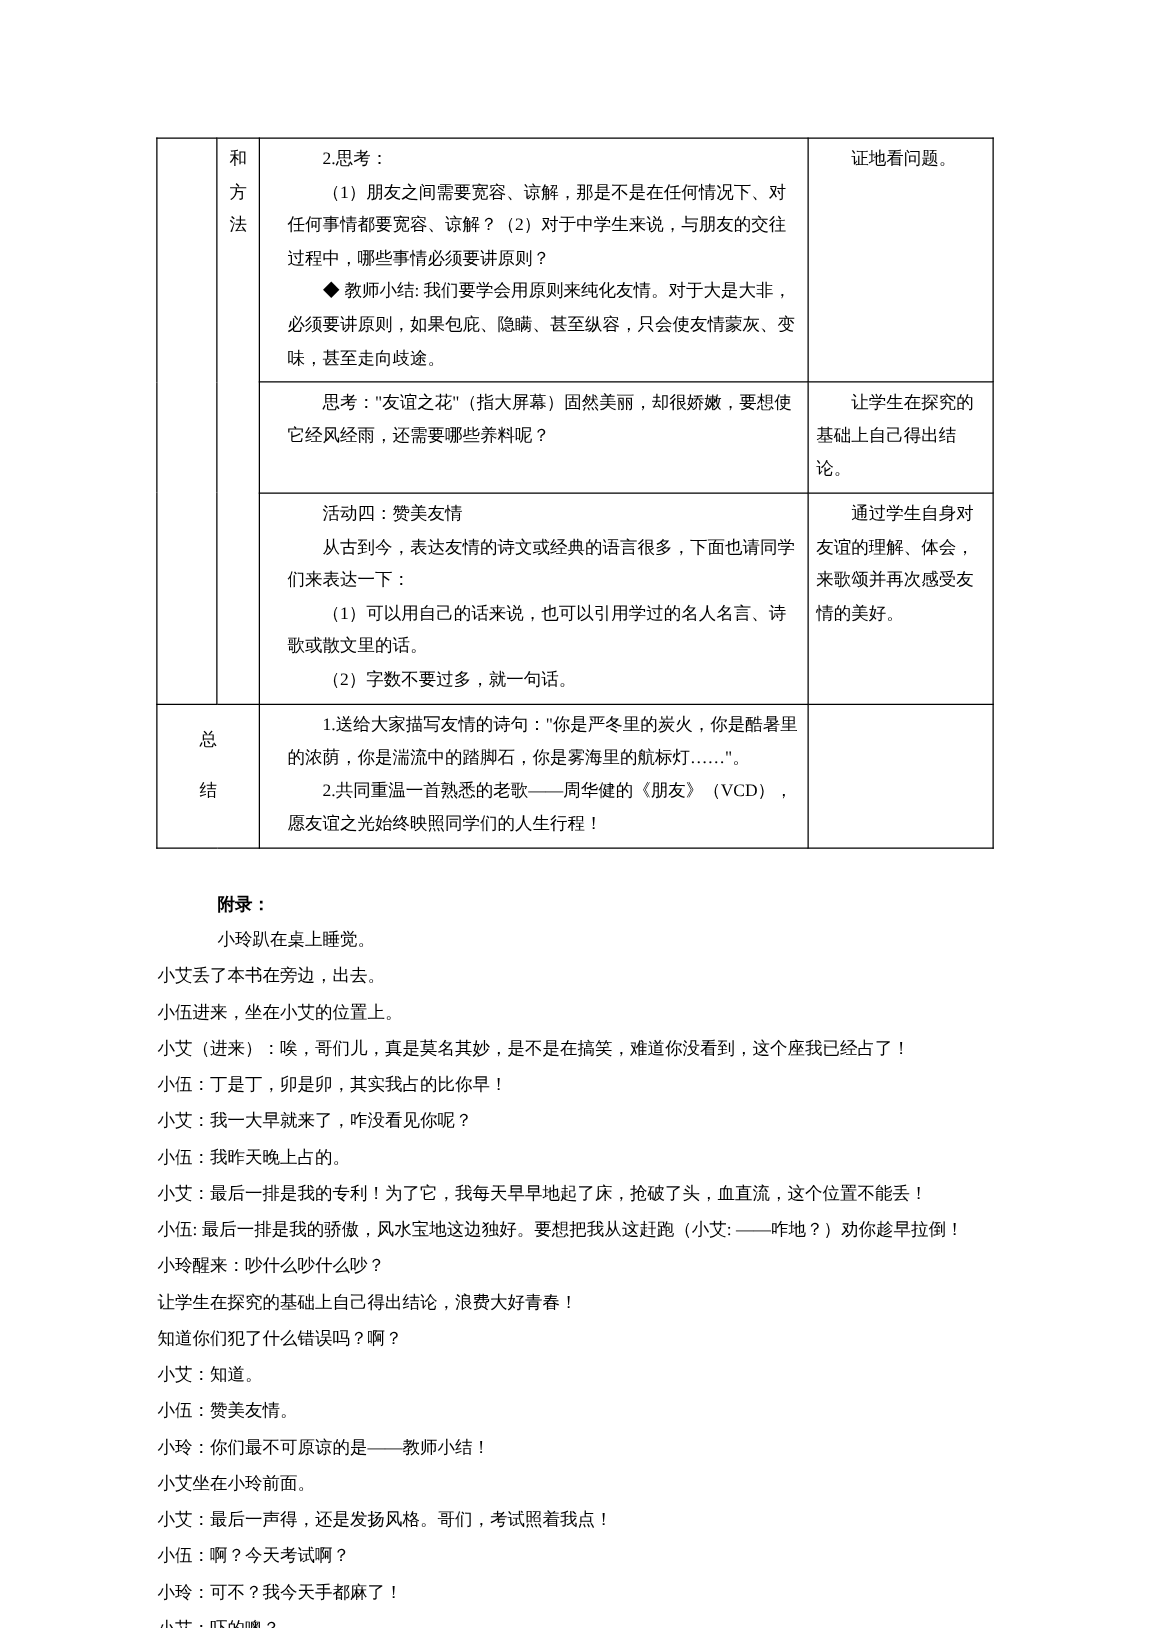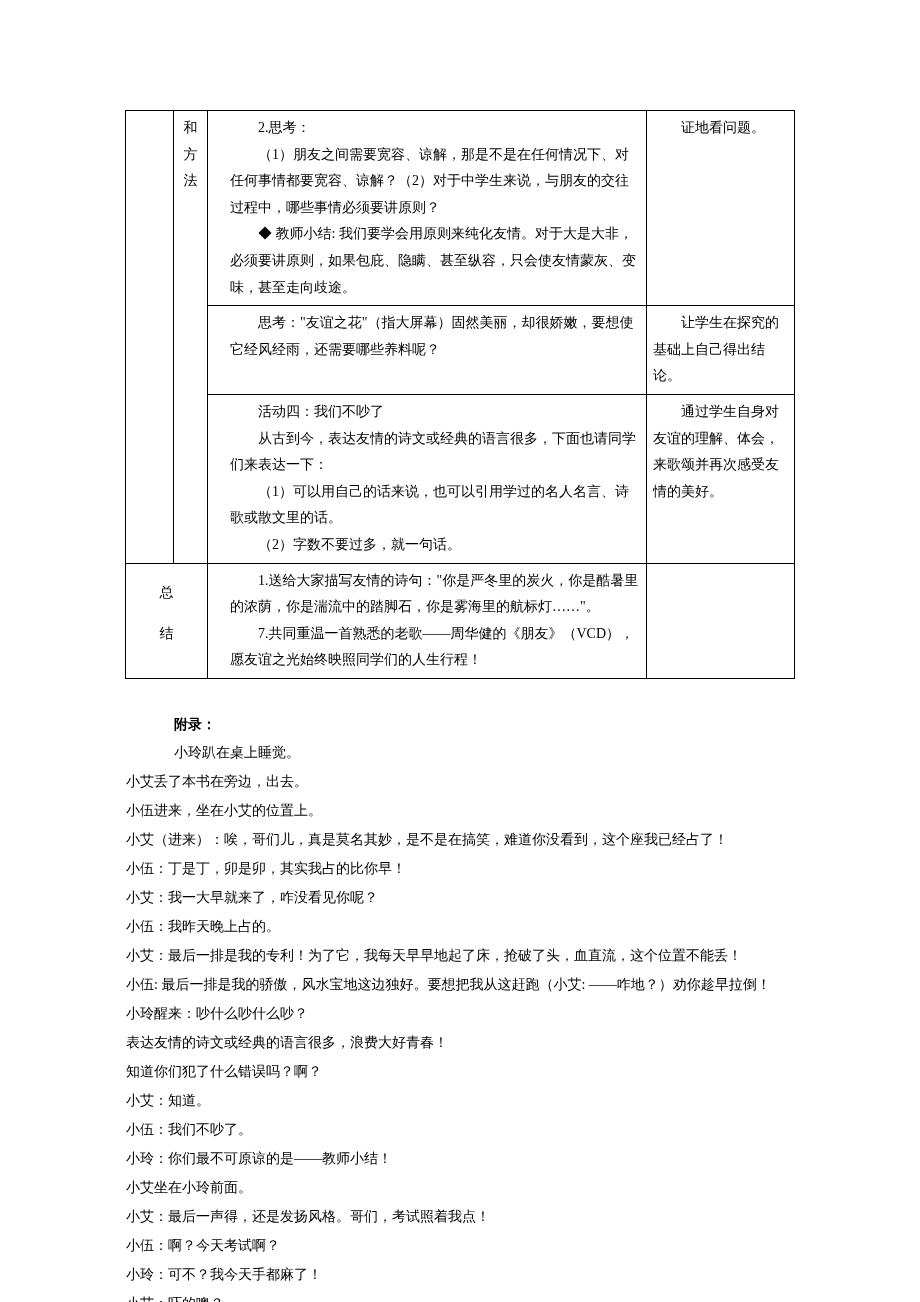--- a/index.html
+++ b/index.html
@@ -101,60 +101,60 @@
 
     <tr>
       <td class="middle-cell">
         <p>思考："友谊之花"（指大屏幕）固然美丽，却很娇嫩，要想使它经风经雨，还需要哪些养料呢？</p>
       </td>
       <td class="right-cell"><span>让学生在探究的基础上自己得出结论。</span></td>
     </tr>
 
     <tr>
       <td class="middle-cell">
-        <p>活动四：我们不吵了</p>
+        <p>活动四：赞美友情</p>
         <p>从古到今，表达友情的诗文或经典的语言很多，下面也请同学们来表达一下：</p>
         <p>（1）可以用自己的话来说，也可以引用学过的名人名言、诗歌或散文里的话。</p>
         <p>（2）字数不要过多，就一句话。</p>
       </td>
       <td class="right-cell"><span>通过学生自身对友谊的理解、体会，来歌颂并再次感受友情的美好。</span></td>
     </tr>
 
     <tr>
       <td class="vcol" colspan="2" style="line-height:2.4;">
         <span style="height:8px;display:block"></span>
         <span>总</span>
         <span style="height:8px;display:block"></span>
         <span>结</span>
       </td>
       <td class="middle-cell">
         <p>1.送给大家描写友情的诗句："你是严冬里的炭火，你是酷暑里的浓荫，你是湍流中的踏脚石，你是雾海里的航标灯……"。</p>
-        <p>7.共同重温一首熟悉的老歌——周华健的《朋友》（VCD），愿友谊之光始终映照同学们的人生行程！</p>
+        <p>2.共同重温一首熟悉的老歌——周华健的《朋友》（VCD），愿友谊之光始终映照同学们的人生行程！</p>
       </td>
       <td class="right-cell"></td>
     </tr>
   </tbody>
     </table>
 
   <div class="appendix">
     <p class="first">附录：</p>
     <p class="indent2">小玲趴在桌上睡觉。</p>
     <p>小艾丢了本书在旁边，出去。</p>
     <p>小伍进来，坐在小艾的位置上。</p>
     <p>小艾（进来）：唉，哥们儿，真是莫名其妙，是不是在搞笑，难道你没看到，这个座我已经占了！</p>
     <p>小伍：丁是丁，卯是卯，其实我占的比你早！</p>
     <p>小艾：我一大早就来了，咋没看见你呢？</p>
     <p>小伍：我昨天晚上占的。</p>
     <p>小艾：最后一排是我的专利！为了它，我每天早早地起了床，抢破了头，血直流，这个位置不能丢！</p>
     <p>小伍: 最后一排是我的骄傲，风水宝地这边独好。要想把我从这赶跑（小艾: ——咋地？）劝你趁早拉倒！</p>
     <p>小玲醒来：吵什么吵什么吵？</p>
-    <p>表达友情的诗文或经典的语言很多，浪费大好青春！</p>
+    <p>让学生在探究的基础上自己得出结论，浪费大好青春！</p>
     <p>知道你们犯了什么错误吗？啊？</p>
     <p>小艾：知道。</p>
-    <p>小伍：我们不吵了。</p>
+    <p>小伍：赞美友情。</p>
     <p>小玲：你们最不可原谅的是——教师小结！</p>
     <p>小艾坐在小玲前面。</p>
     <p>小艾：最后一声得，还是发扬风格。哥们，考试照着我点！</p>
     <p>小伍：啊？今天考试啊？</p>
     <p>小玲：可不？我今天手都麻了！</p>
     <p>小艾：吓的噢？</p>
     <p>小伍：睡觉睡的吧？</p>
   </div>
 
 </div>

